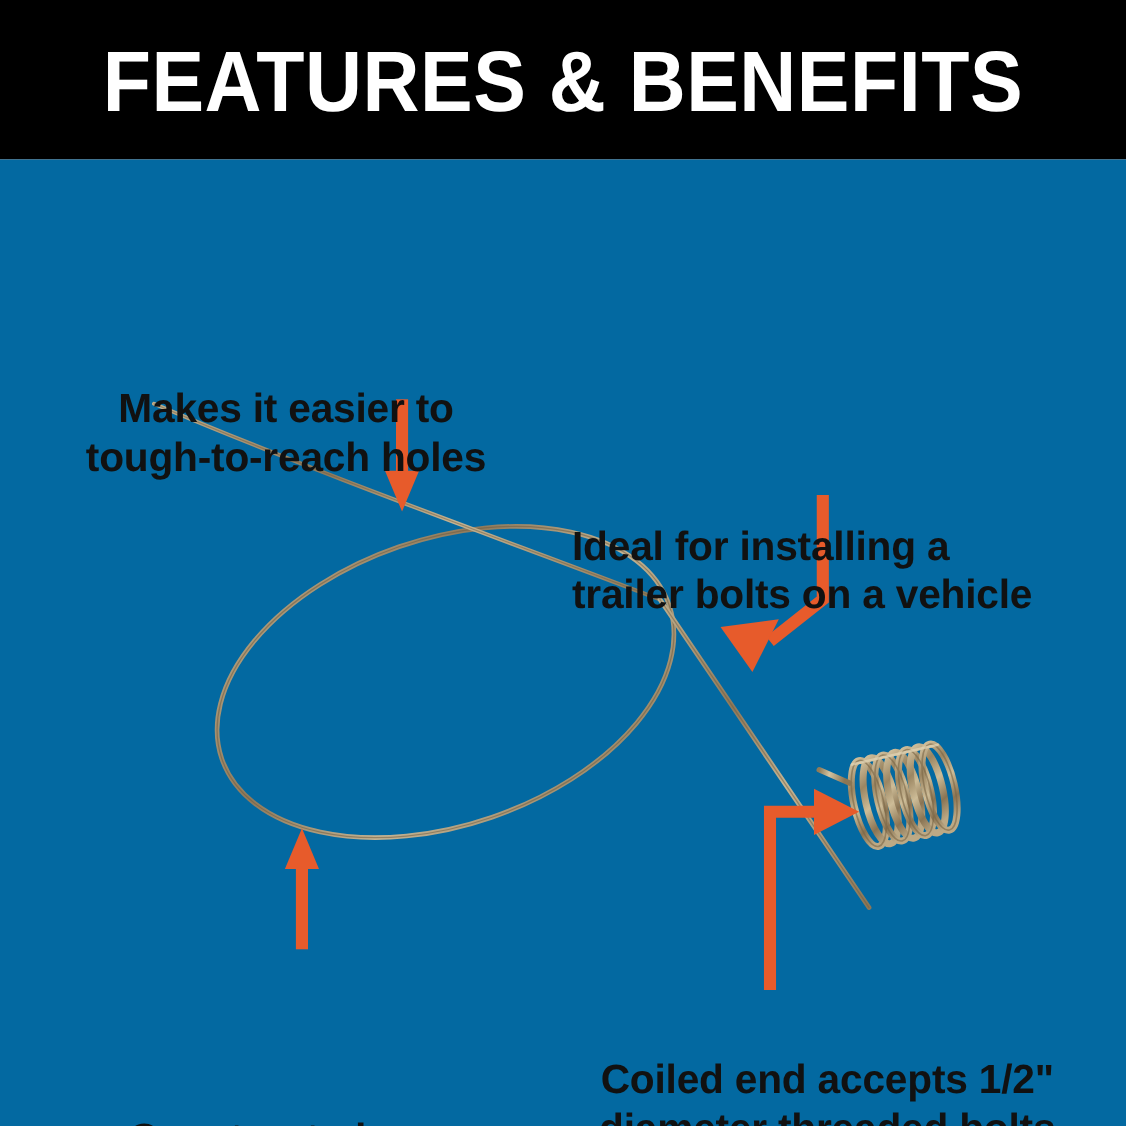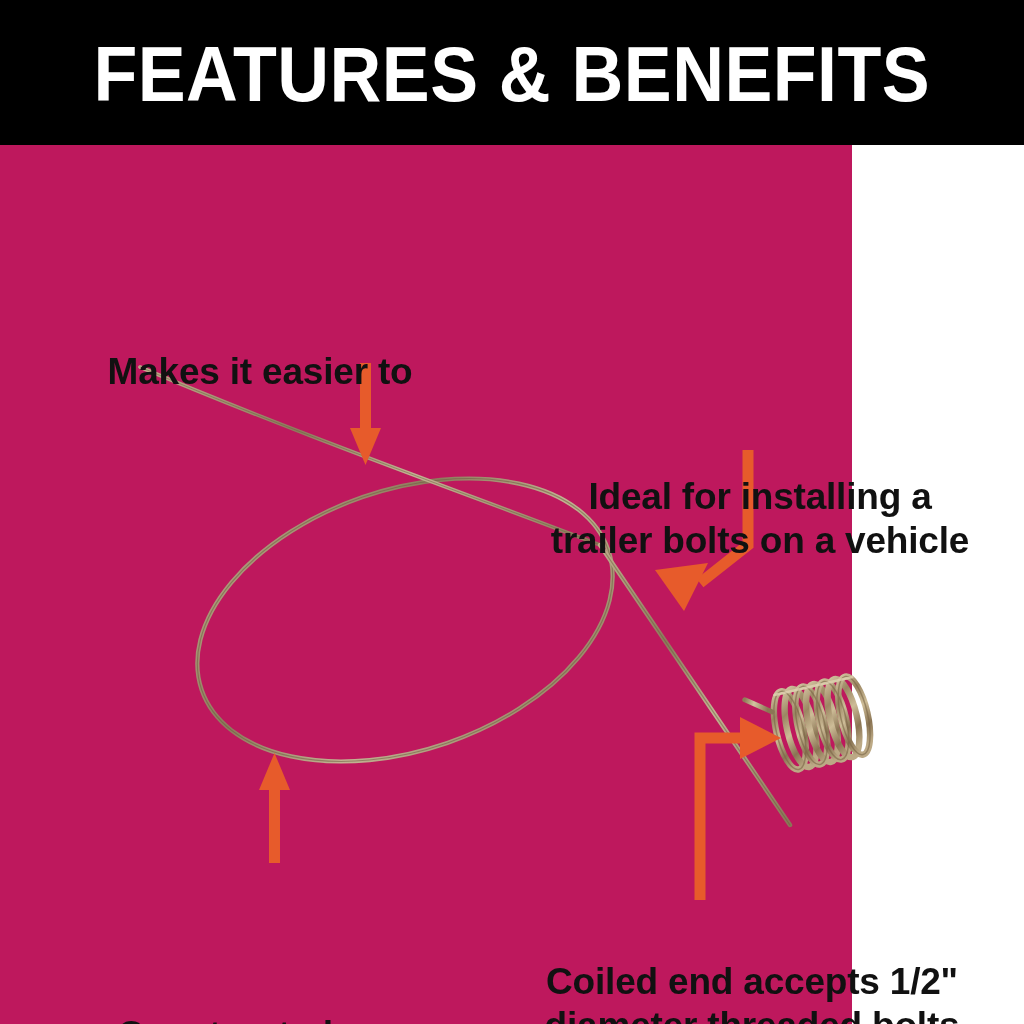--- a/index.html
+++ b/index.html
@@ -46,23 +46,23 @@
     white-space: nowrap;
     text-align: center;
     margin-top: 2px;
   }
 
   
   #stage {
     position: absolute;
     left: 0;
     top: 145px;
-    width: 852px;
+    width: 1024px;
     height: 879px;
-    background: #be185d;
+    background: #0369a1;
   }
   #art {
     position: absolute;
     left: 0;
     top: 0;
     width: 1024px;
     height: 879px;
   }
 
   
@@ -80,21 +80,21 @@
 
   #callout-bolts {
     left: 60px;
     top: 205px;
     text-align: center;
     width: 400px;
   }
   #callout-hitch {
     left: 520px;
     top: 330px;
-    text-align: center;
+    text-align: left;
     width: 480px;
   }
   #callout-coil {
     left: 512px;
     top: 815px;
     text-align: center;
     width: 480px;
   }
   #callout-steel {
     left: 25px;
@@ -196,20 +196,21 @@
       </g>
 
       <g fill="#E75B2B">
         <rect x="269" y="640" width="11" height="78"></rect>
         <polygon points="259,645 290,645 274.5,608"></polygon>
       </g>
     </svg>
 
     <div class="callout" id="callout-bolts">
       <span class="line">Makes it easier to</span>
+      <span class="line">tough-to-reach holes</span>
     </div>
 
     <div class="callout" id="callout-hitch">
       <span class="line">Ideal for installing a</span>
       <span class="line">trailer bolts on a vehicle</span>
     </div>
 
     <div class="callout" id="callout-coil">
       <span class="line">Coiled end accepts 1/2"</span>
       <span class="line">diameter threaded bolts</span>

